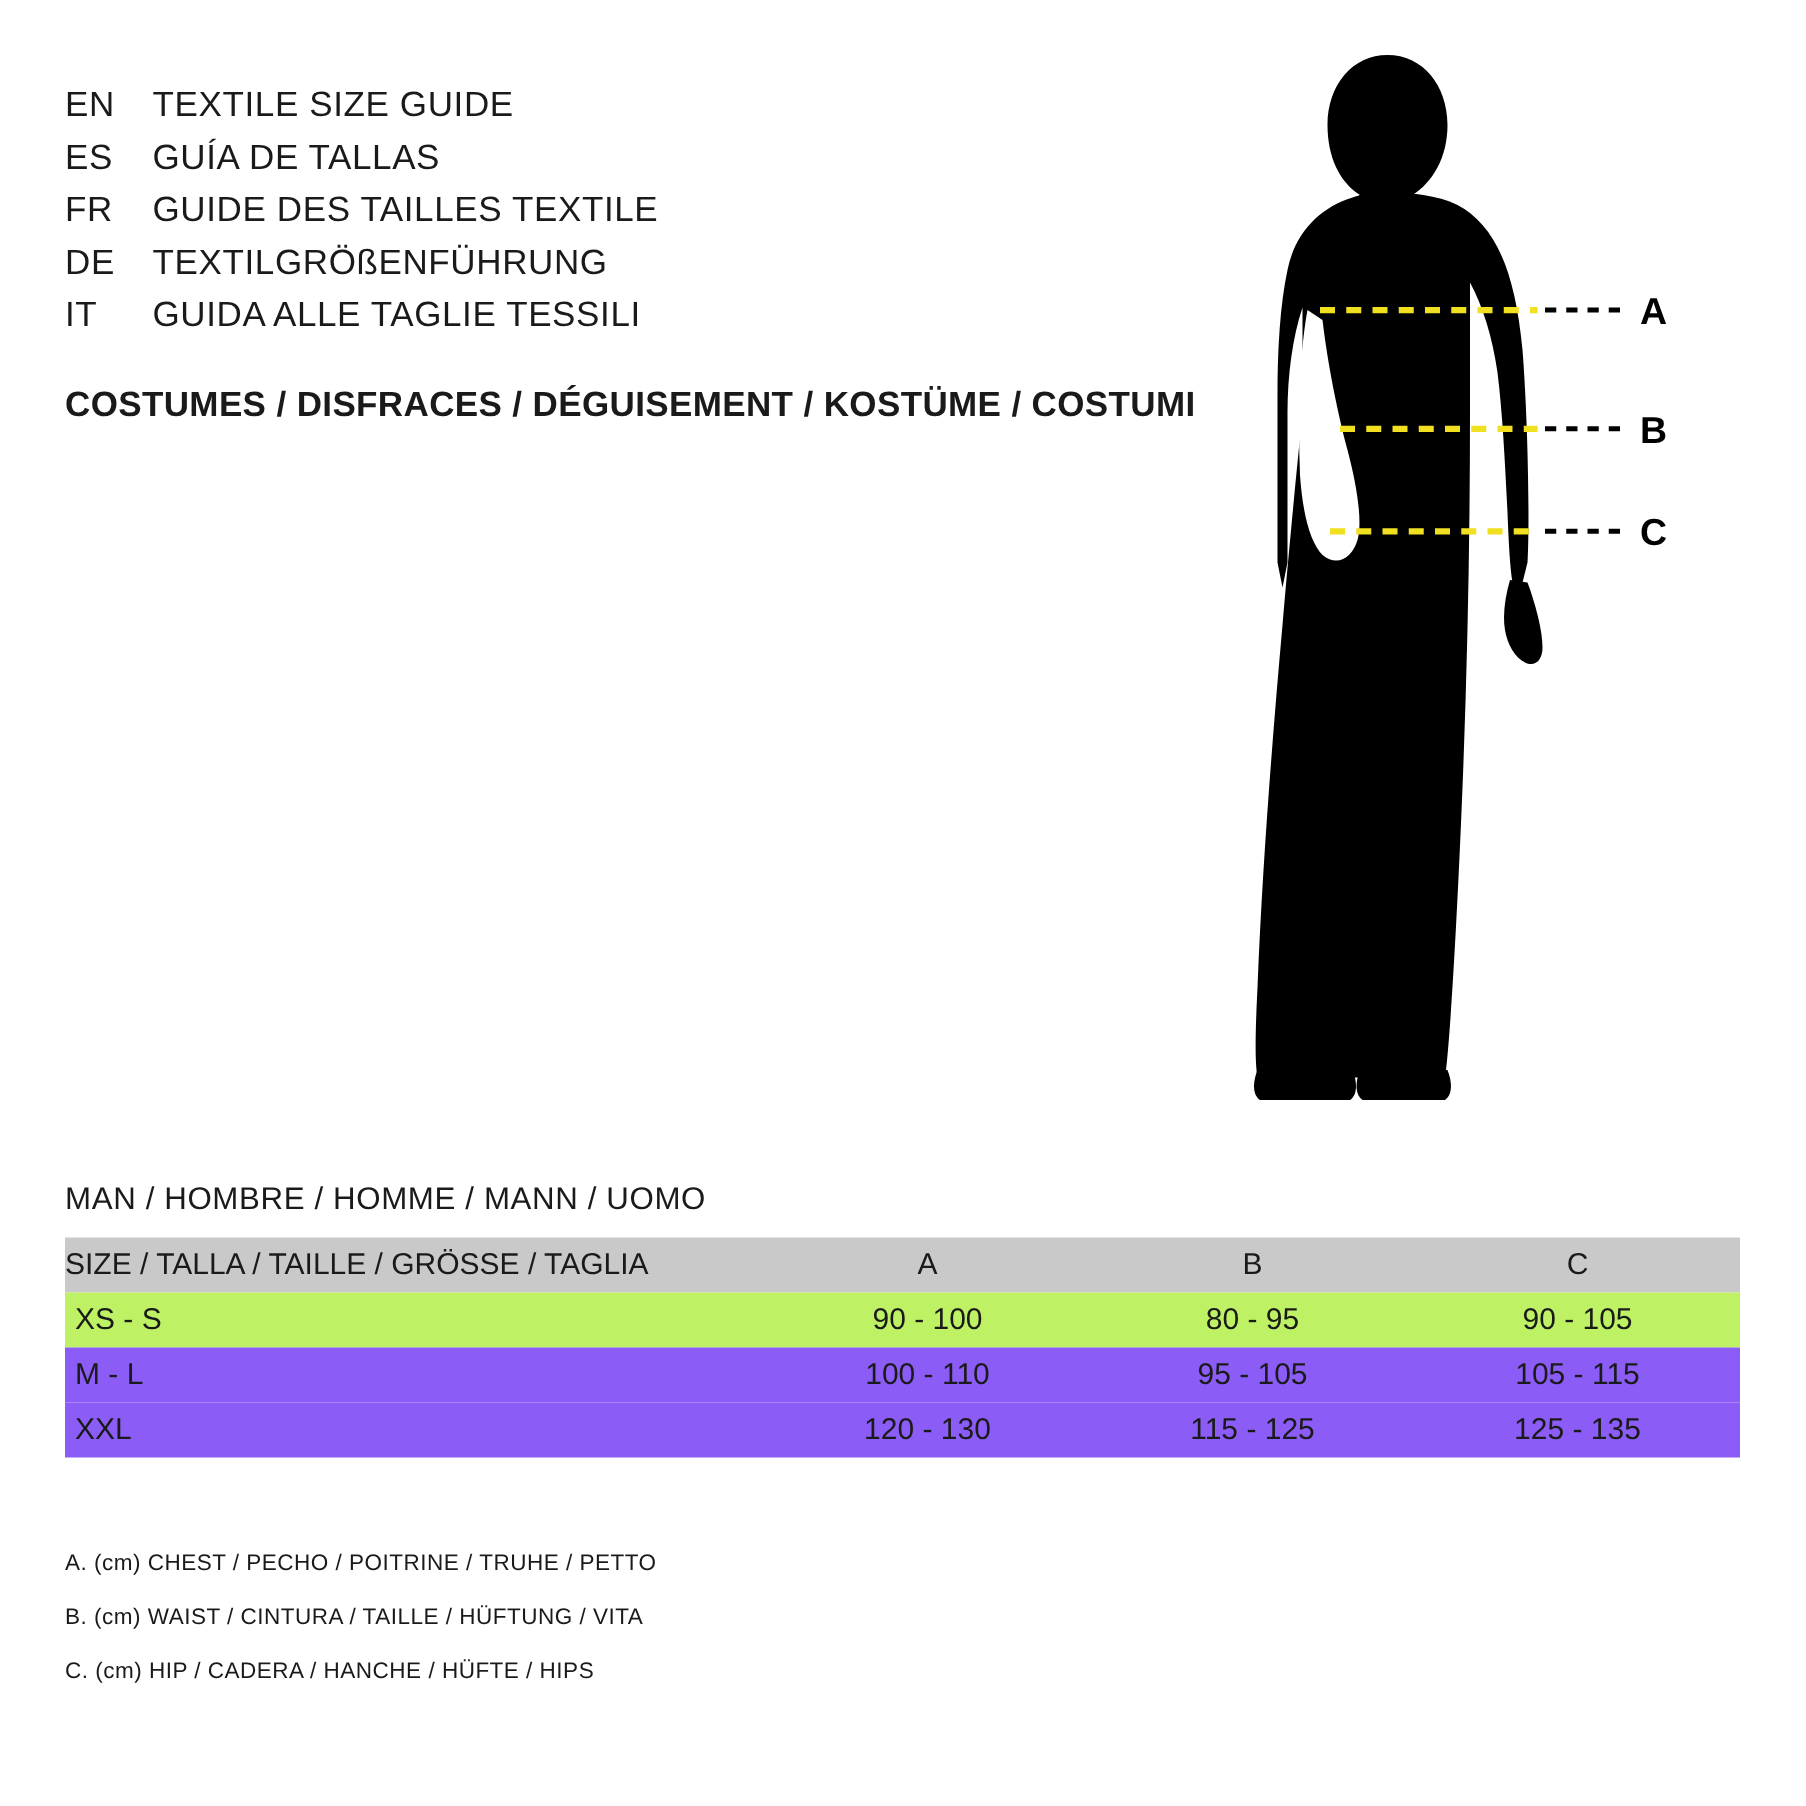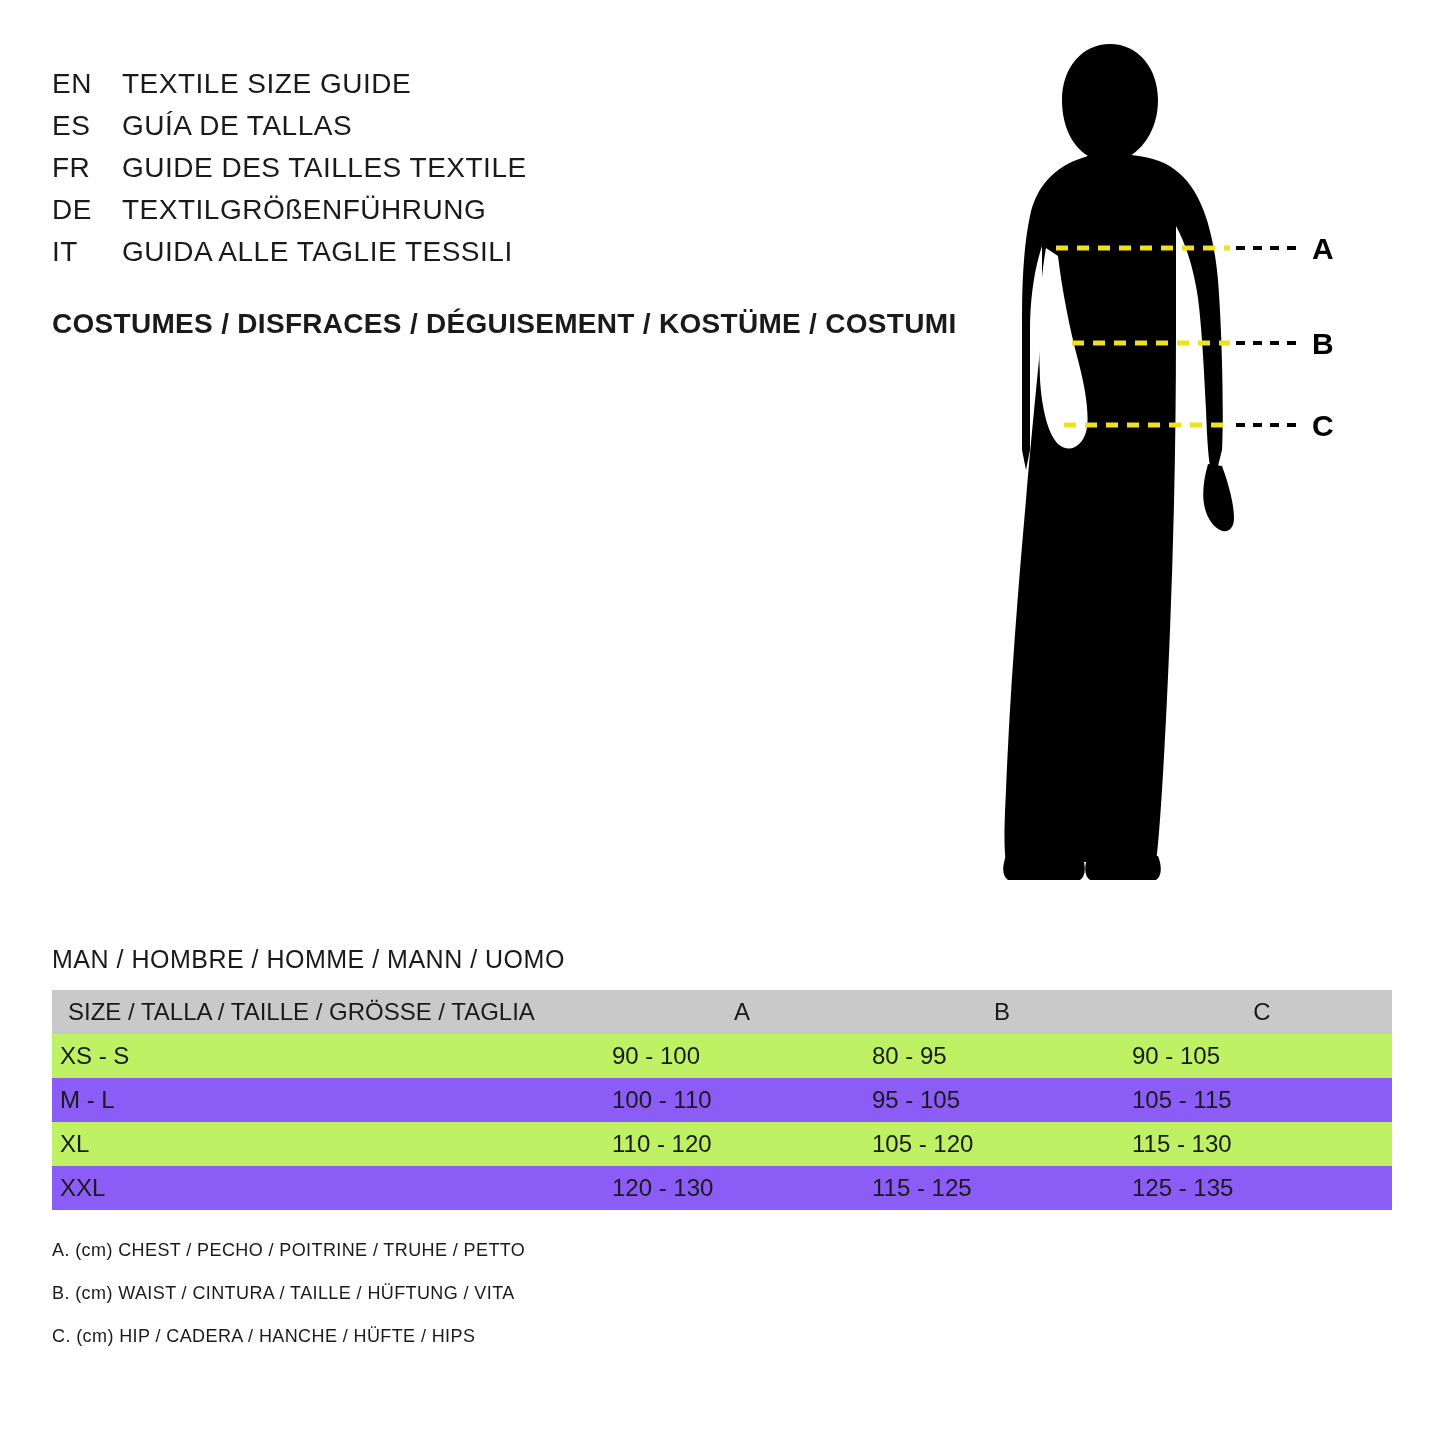--- a/index.html
+++ b/index.html
@@ -82,31 +82,31 @@
     font-size: 24px;
     font-weight: normal;
     padding: 8px 0 8px 0;
     color: #1a1a1a;
   }
   table.size-table thead th {
     background: #c9c9c9;
   }
   table.size-table thead th.col-size {
     text-align: left;
-    padding-left: 16px;
+    padding-left: 0;
   }
   table.size-table thead th.col-m {
     text-align: center;
   }
   table.size-table tbody td.col-size {
     text-align: left;
     padding-left: 8px;
   }
   table.size-table tbody td.col-m {
-    text-align: left;
+    text-align: center;
   }
   table.size-table tbody tr.odd td {
     background: #bef264;
   }
   table.size-table tbody tr.even td {
     background: #8b5cf6;
   }
 
   
   .legend {
@@ -270,26 +270,20 @@
         <td class="col-m">90 - 100</td>
         <td class="col-m">80 - 95</td>
         <td class="col-m">90 - 105</td>
       </tr>
       <tr class="even">
         <td class="col-size">M - L</td>
         <td class="col-m">100 - 110</td>
         <td class="col-m">95 - 105</td>
         <td class="col-m">105 - 115</td>
       </tr>
-      <tr class="odd">
-        <td class="col-size">XL</td>
-        <td class="col-m">110 - 120</td>
-        <td class="col-m">105 - 120</td>
-        <td class="col-m">115 - 130</td>
-      </tr>
       <tr class="even">
         <td class="col-size">XXL</td>
         <td class="col-m">120 - 130</td>
         <td class="col-m">115 - 125</td>
         <td class="col-m">125 - 135</td>
       </tr>
     </tbody>
   </table>
 </div>
 

